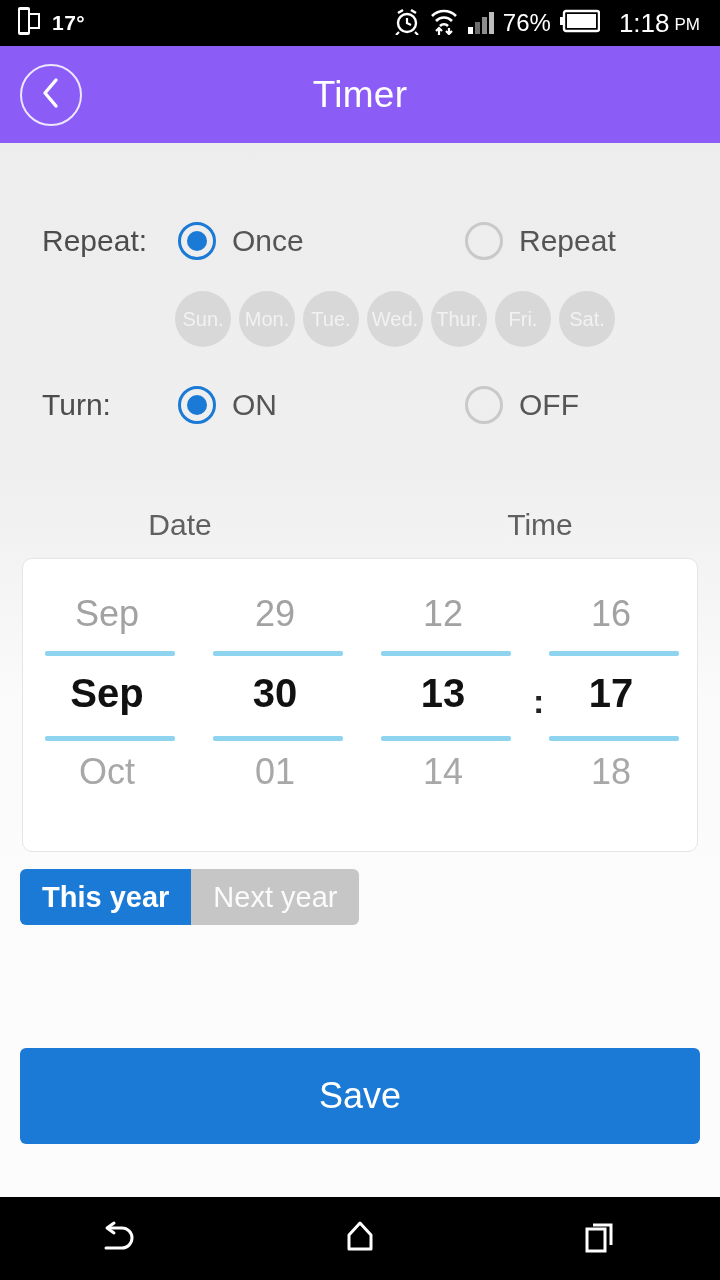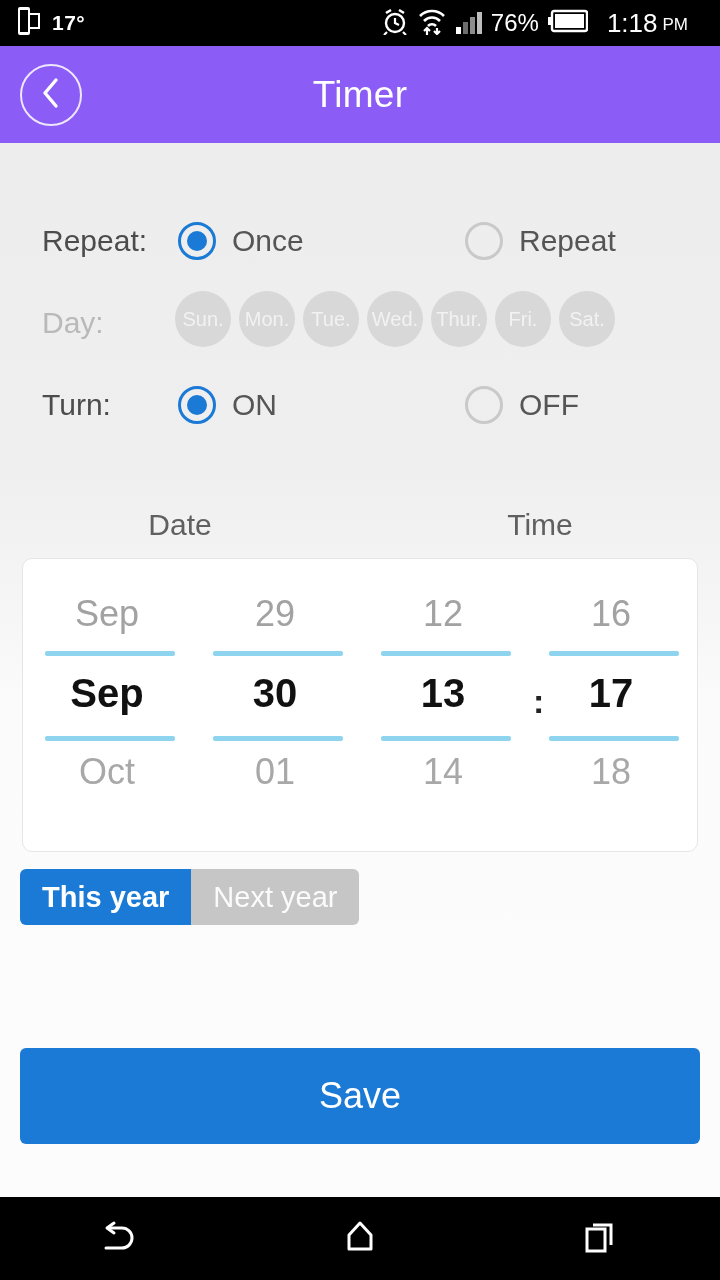--- a/index.html
+++ b/index.html
@@ -10,21 +10,21 @@
   }
   .screen { position:relative; width:720px; height:1280px; }
 
   
   .statusbar {
     position:absolute; top:0; left:0; width:720px; height:46px;
     background:#000; color:#fff;
     display:flex; align-items:center;
   }
   .sb-left { display:flex; align-items:center; padding-left:18px; gap:12px; }
-  .sb-right { margin-left:auto; display:flex; align-items:center; padding-right:32px; gap:9px; }
+  .sb-right { margin-left:auto; display:flex; align-items:center; padding-right:20px; gap:9px; }
   .sb-temp { font-size:21px; font-weight:bold; letter-spacing:.5px; }
   .sb-time { font-size:26px; font-weight:400; letter-spacing:0;margin-left:10px; }
   .sb-ampm { font-size:17px; font-weight:400; margin-left:-4px; align-self:flex-end; padding-bottom:4px;}
   .sb-pct { font-size:24px; font-weight:400; }
   .sig { display:flex; align-items:flex-end; gap:2px; height:22px; }
   .sig i { display:block; width:5px; background:#fff; }
   .sig i.b1{height:7px;background:#fff;} .sig i.b2{height:12px;background:#6d6d6d;}
   .sig i.b3{height:17px;background:#8d8d8d;} .sig i.b4{height:22px;background:#bdbdbd;}
 
   
@@ -222,21 +222,20 @@
         <span class="radio on"></span>
         <span class="radio-text">Once</span>
       </div>
       <div class="radio-group rg-2">
         <span class="radio"></span>
         <span class="radio-text">Repeat</span>
       </div>
     </div>
 
     <div class="day-row row">
-      <div class="row-label disabled">Day:</div>
       <div class="days">
         <span class="day-pill">Sun.</span>
         <span class="day-pill">Mon.</span>
         <span class="day-pill">Tue.</span>
         <span class="day-pill">Wed.</span>
         <span class="day-pill">Thur.</span>
         <span class="day-pill">Fri.</span>
         <span class="day-pill">Sat.</span>
       </div>
     </div>

